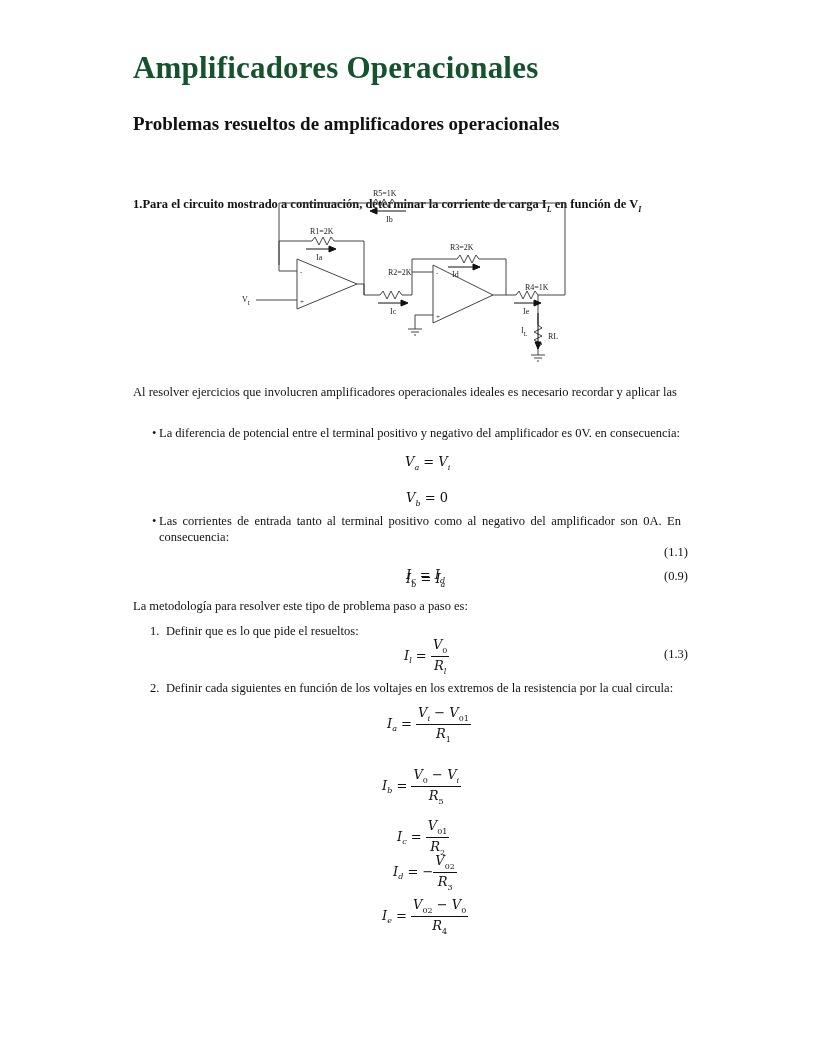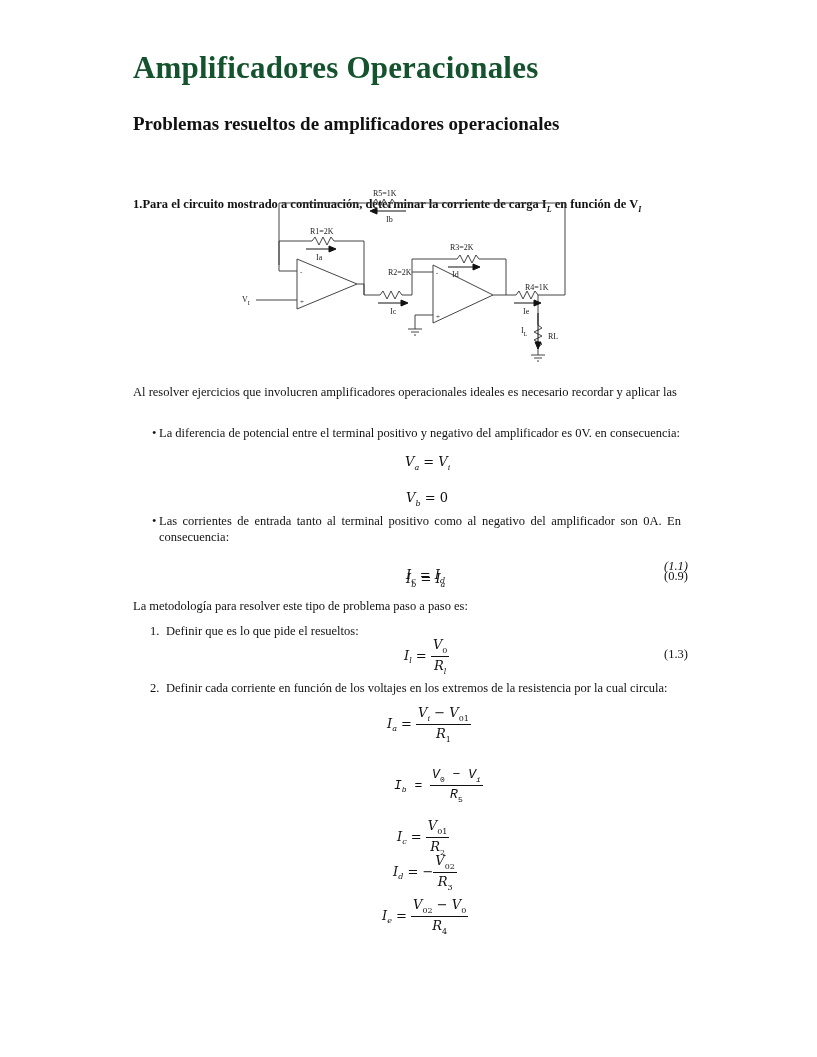--- a/index.html
+++ b/index.html
@@ -154,21 +154,21 @@
 <div class="bullet" style="top:513px;">
   <span class="dot">•</span>
   <span class="txt">Las corrientes de entrada tanto al terminal positivo como al negativo del amplificador son 0A. En consecuencia:</span>
 </div>
 
 <div class="eq" style="left:406px; top:543px;margin-top:28px;">
   <span>I</span><sub>b</sub>
   <span class="up">=</span>
   <span>I</span><sub>a</sub>
 </div>
-<div class="eqnum" style="top:559px;font-style:italic;">(1.1)</div>
+<div class="eqnum" style="top:545px;">(1.1)</div>
 
 <div class="eq" style="left:406px; top:567px;">
   <span>I</span><sub>c</sub>
   <span class="up">=</span>
   <span>I</span><sub>d</sub>
 </div>
 <div class="eqnum" style="top:569px;">(0.9)</div>
 
 <div class="para" style="top:598px;">La metodología para resolver este tipo de problema paso a paso es:</div>
 
@@ -179,32 +179,32 @@
   <span>I</span><sub>l</sub>
   <span class="up">=</span>
   <span class="frac">
     <span class="num"><span>V</span><sub class="up">0</sub></span>
     <span class="den"><span>R</span><sub>l</sub></span>
   </span>
 </div>
 <div class="eqnum" style="top:647px;">(1.3)</div>
 
 <div class="ol-num" style="top:681px;">2.</div>
-<div class="ol-text" style="top:681px;">Definir cada corriente en función de los voltajes en los extremos de la resistencia por la cual circula:</div>
+<div class="ol-text" style="top:681px;">Definir cada siguientes en función de los voltajes en los extremos de la resistencia por la cual circula:</div>
 
 <div class="eq" style="left:387px; top:705px;">
   <span>I</span><sub>a</sub>
   <span class="up">=</span>
   <span class="frac">
     <span class="num"><span>V</span><sub>i</sub> <span class="up">−</span> <span>V</span><sub class="up">01</sub></span>
     <span class="den"><span>R</span><sub class="up">1</sub></span>
   </span>
 </div>
 
-<div class="eq" style="left:394px; top:767px;font-family:Liberation Mono, monospace;">
+<div class="eq" style="left:382px; top:767px;">
   <span>I</span><sub>b</sub>
   <span class="up">=</span>
   <span class="frac">
     <span class="num"><span>V</span><sub class="up">0</sub> <span class="up">−</span> <span>V</span><sub>i</sub></span>
     <span class="den"><span>R</span><sub class="up">5</sub></span>
   </span>
 </div>
 
 <div class="eq" style="left:397px; top:810px;margin-top:8px;">
   <span>I</span><sub>c</sub>

